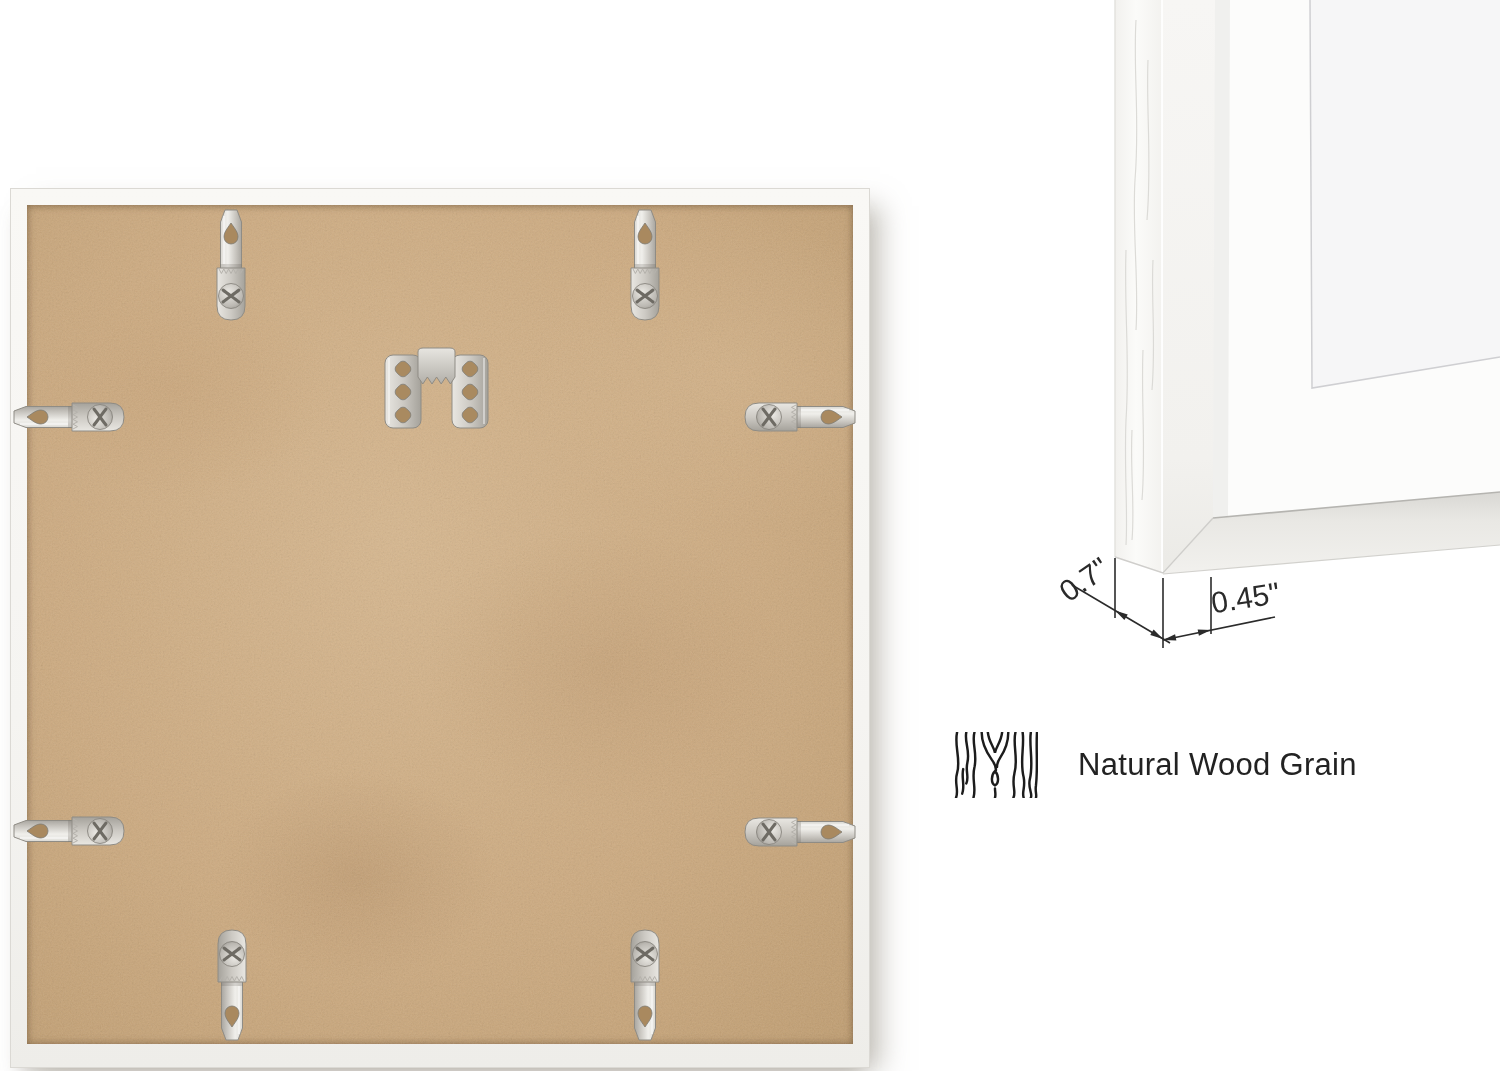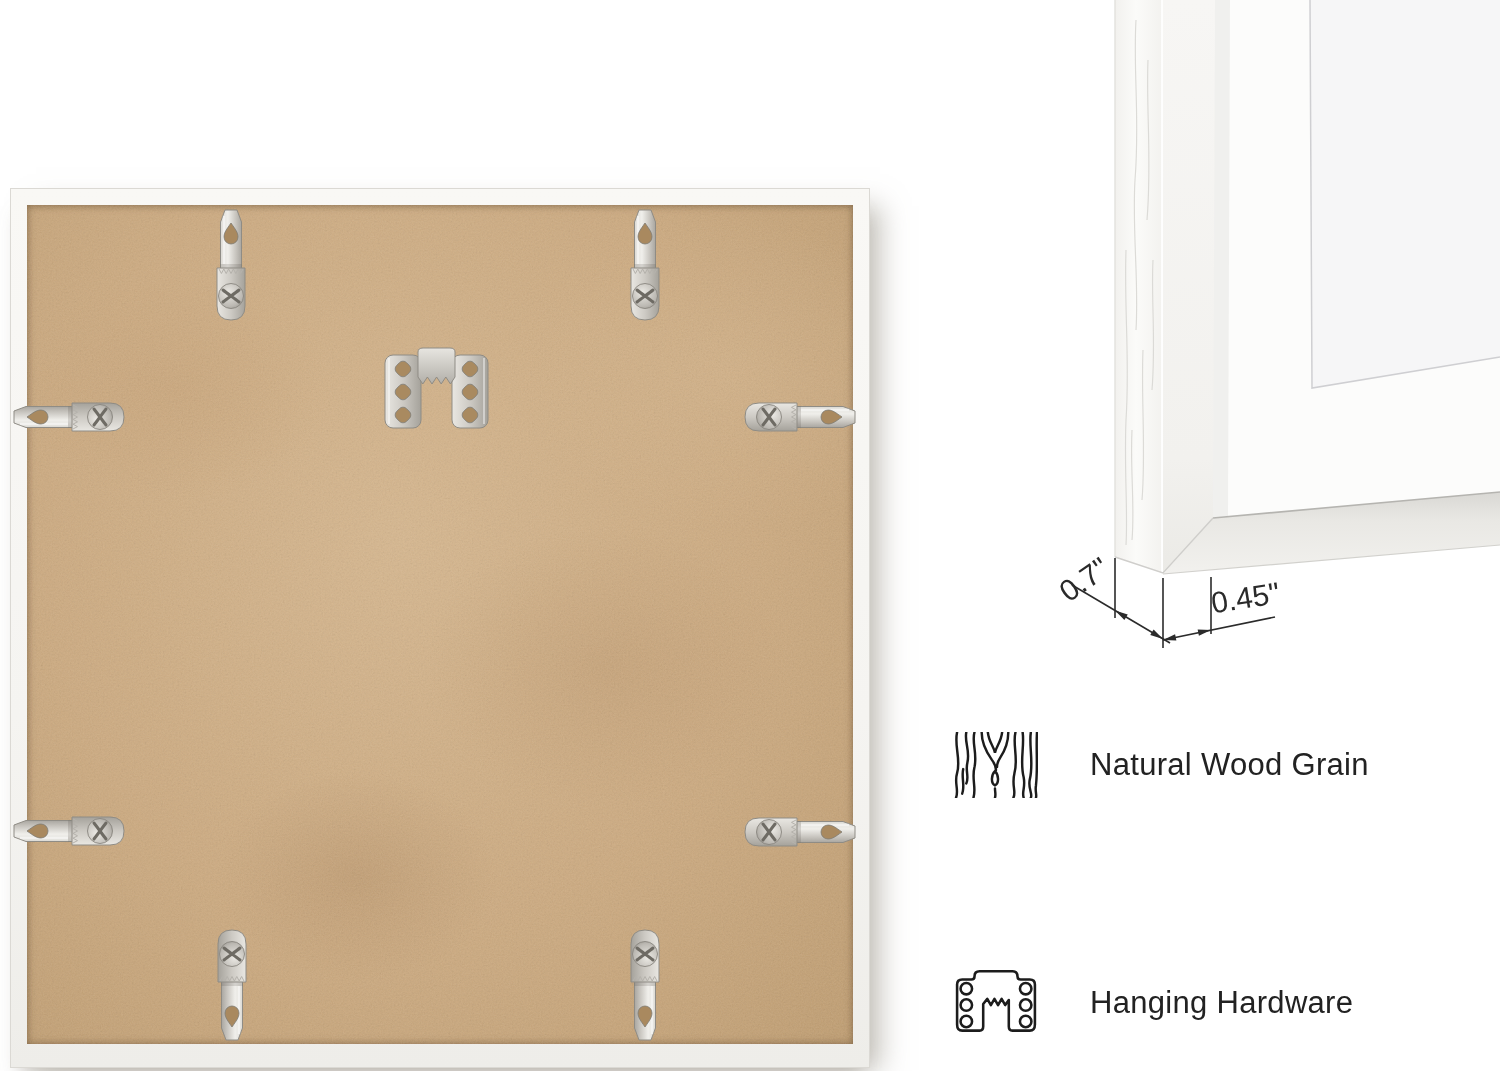--- a/index.html
+++ b/index.html
@@ -25,21 +25,21 @@
   .n-light{mix-blend-mode:screen;opacity:.13;}
   .hardware-layer{position:absolute;left:0;top:0;pointer-events:none;}
 
   
   .corner{position:absolute;left:1040px;top:0;width:460px;height:700px;}
   .corner svg{display:block;}
 
   
   .feature-row{position:absolute;left:950px;display:flex;align-items:center;}
   .feature-icon{width:92px;display:flex;justify-content:center;align-items:center;flex:0 0 92px;}
-  .feature-label{margin-left:48px;font-size:31px;color:#222222;letter-spacing:.3px;
+  .feature-label{margin-left:36px;font-size:31px;color:#222222;letter-spacing:.3px;
                  font-weight:400;white-space:nowrap;}
   .row-1{top:728px;height:74px;}
   .row-2{top:846px;height:74px;}
   .row-3{top:966px;height:74px;}
 </style>
 </head>
 <body>
 
 <div class="stage">
 
@@ -210,31 +210,14 @@
         <path d="M 60,0 C 57,12 63,26 59,40 C 56,52 61,58 58,64"></path>
         <path d="M 67,0 C 69,14 64,28 68,44 C 70,54 66,58 68,64"></path>
         <path d="M 75,0 C 73,14 78,30 74,46 C 72,55 77,60 75,64"></path>
         <path d="M 81,0 C 80,16 82,34 80,52 C 79,58 81,61 80,64"></path>
       </svg>
     </div>
     <div class="feature-label">Natural Wood Grain</div>
   </div>
 
 
-  <div class="feature-row row-3">
-    <div class="feature-icon">
-      <svg width="86" height="68" viewBox="0 0 84 66" fill="none" stroke="#1c1c1c" stroke-width="2.5" stroke-linejoin="round">
-        <path d="M 9,10 L 18,10 Q 21,10 21,7 Q 21,2 26,2 L 58,2 Q 63,2 63,7 Q 63,10 66,10 L 75,10
-                 Q 80,10 80,15 L 80,54 Q 80,60 75,60 L 58,60 Q 54.5,60 54.5,56 L 54.5,30
-                 L 51,35 L 47.5,29 L 44,35 L 40.5,29 L 37,35 L 33.5,29 L 29.5,34 L 29.5,56
-                 Q 29.5,60 26,60 L 9,60 Q 4,60 4,54 L 4,15 Q 4,10 9,10 Z"></path>
-        <circle cx="13" cy="19" r="5.6"></circle>
-        <circle cx="13" cy="35" r="5.6"></circle>
-        <circle cx="13" cy="51" r="5.6"></circle>
-        <circle cx="71" cy="19" r="5.6"></circle>
-        <circle cx="71" cy="35" r="5.6"></circle>
-        <circle cx="71" cy="51" r="5.6"></circle>
-      </svg>
-    </div>
-    <div class="feature-label">Hanging Hardware</div>
-  </div>
 
 </div>
 
 </body></html>

